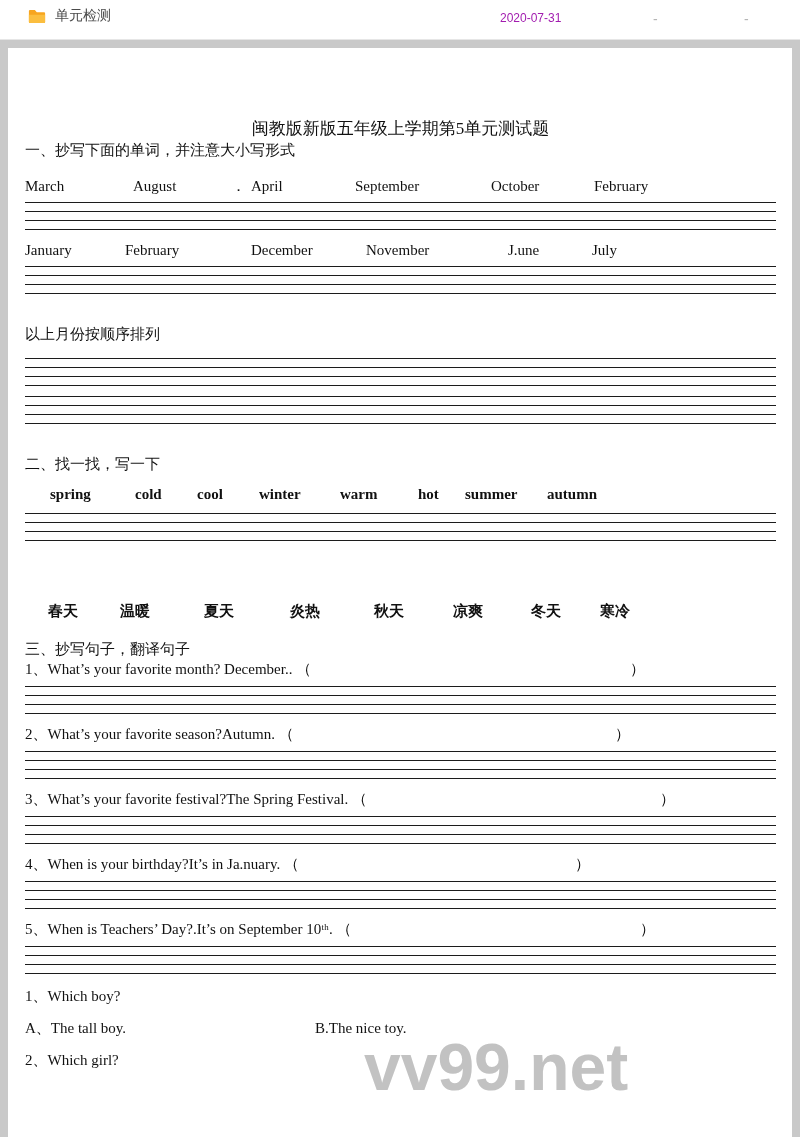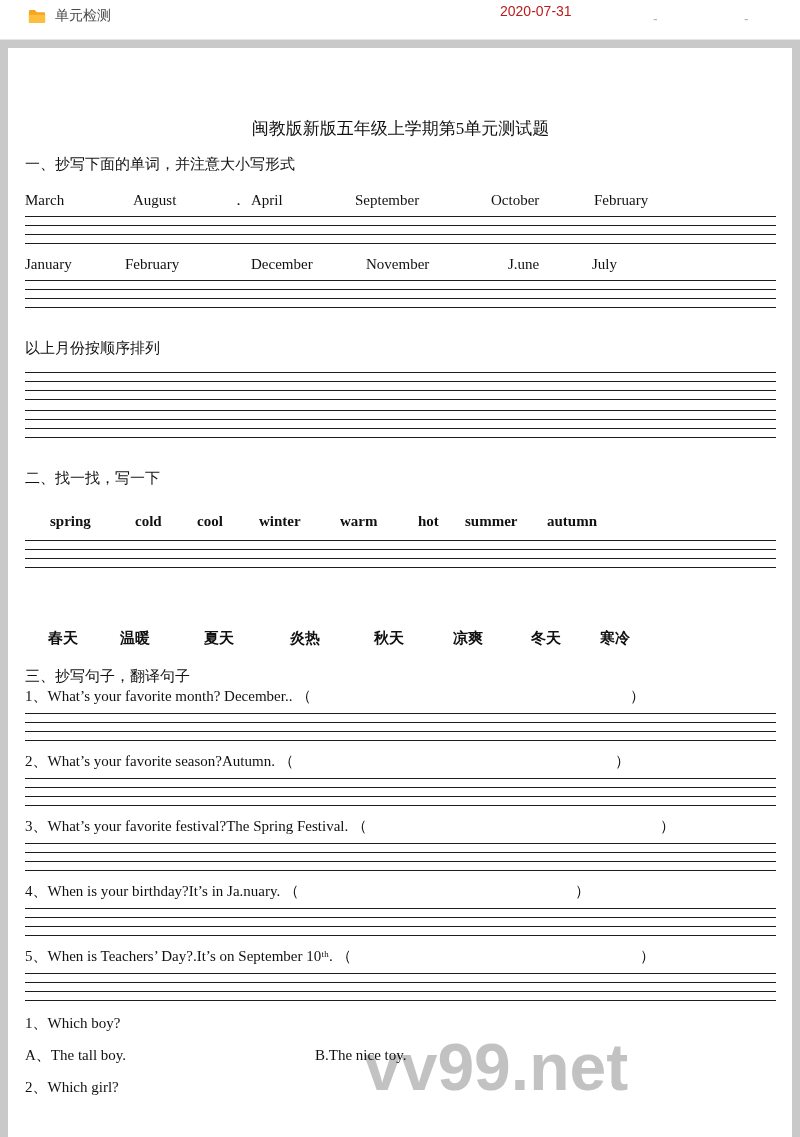--- a/index.html
+++ b/index.html
@@ -17,49 +17,49 @@
     position:absolute; top:0; left:0; width:800px; height:40px;
     background:#ffffff; border-bottom:1px solid #e6e6e6;
     font-family:"Liberation Sans", sans-serif;
   }
   .topbar-left{
     position:absolute; left:28px; top:0; height:32px;
     display:flex; align-items:center; gap:9px;
   }
   .topbar-title{ font-size:14px; color:#4a4a4a; }
   .topbar-date{
-    position:absolute; left:500px; top:3px;
-    font-size:14px; color:#b91c1c;
+    position:absolute; left:500px; top:11px;
+    font-size:12px; color:#a21caf;
   }
   .topbar-dash1{ position:absolute; left:653px; top:11px; font-size:14px; color:#b5b5b5; }
   .topbar-dash2{ position:absolute; left:744px; top:11px; font-size:14px; color:#b5b5b5; }
 
   
   .page{
     position:absolute; top:48px; left:8px;
     width:784px; height:1089px;
     background:#ffffff;
     padding:0 16px 0 17px;
     color:#111;
   }
   .doc-title{
     margin-top:70px; text-align:center;
     font-size:17px; line-height:22px; font-weight:400;
   }
   .sec-heading{ font-size:15px; line-height:20px; }
-  .h1{ margin-top:14px; }
+  .h1{ }
   .h2{ margin-top:30px; }
   .h3{ margin-top:16px; }
   .h4{ margin-top:38px; position:relative; z-index:2; }
 
   .words-row{ position:relative; height:20px; font-size:15px; line-height:20px; }
   .words-row span{ position:absolute; top:0; white-space:nowrap; }
   .row-m1{ margin-top:16px; }
   .row-m2{ margin-top:10px;text-align:center; }
-  .row-season{ margin-top:23px; font-weight:bold; }
+  .row-season{ margin-top:10px; font-weight:bold; }
   .row-cn{ margin-top:60px; font-weight:bold; height:22px; font-size:15px; }
   .row-opts{ margin-top:12px; position:relative; z-index:2; }
 
   .wlines{ margin-top:6px; }
   .wline{ height:0; border-top:1px solid #1c1c1c; }
   .wline + .wline{ margin-top:8px; }
   .m6{ margin-top:6px; } .m7{ margin-top:7px; } .m9{ margin-top:9px; }
   .m10{ margin-top:10px; } .m14{ margin-top:14px; }
 
   .order-label{ margin-top:30px; font-size:15px; line-height:20px; }

